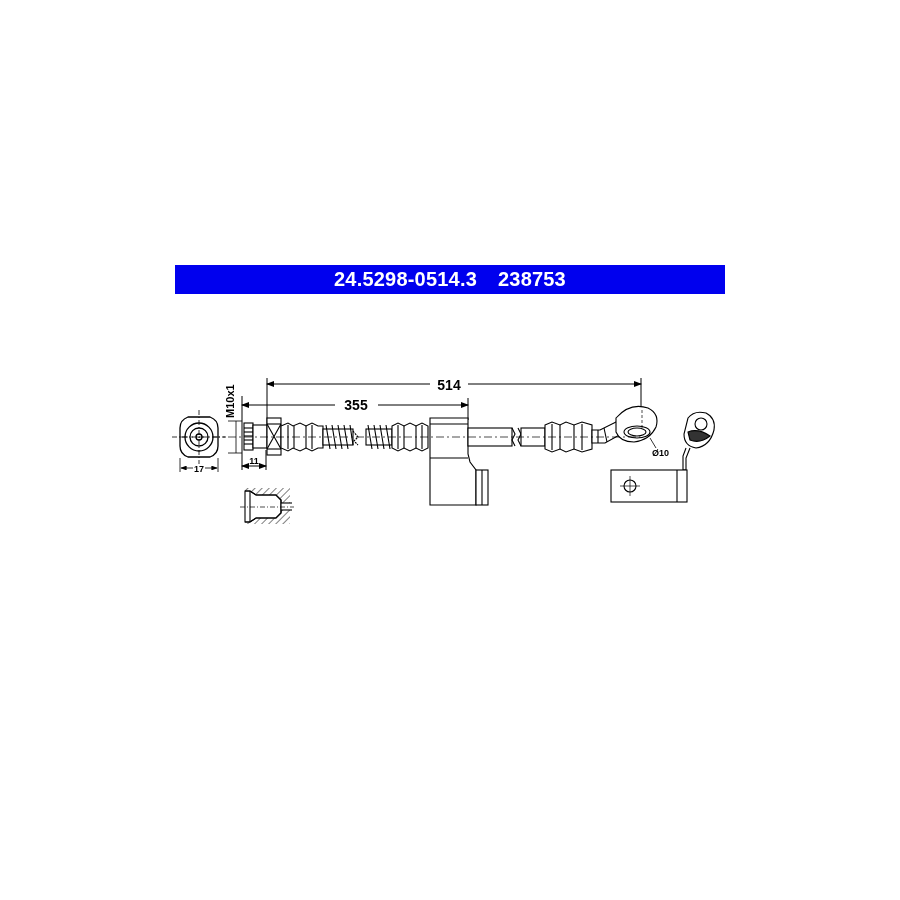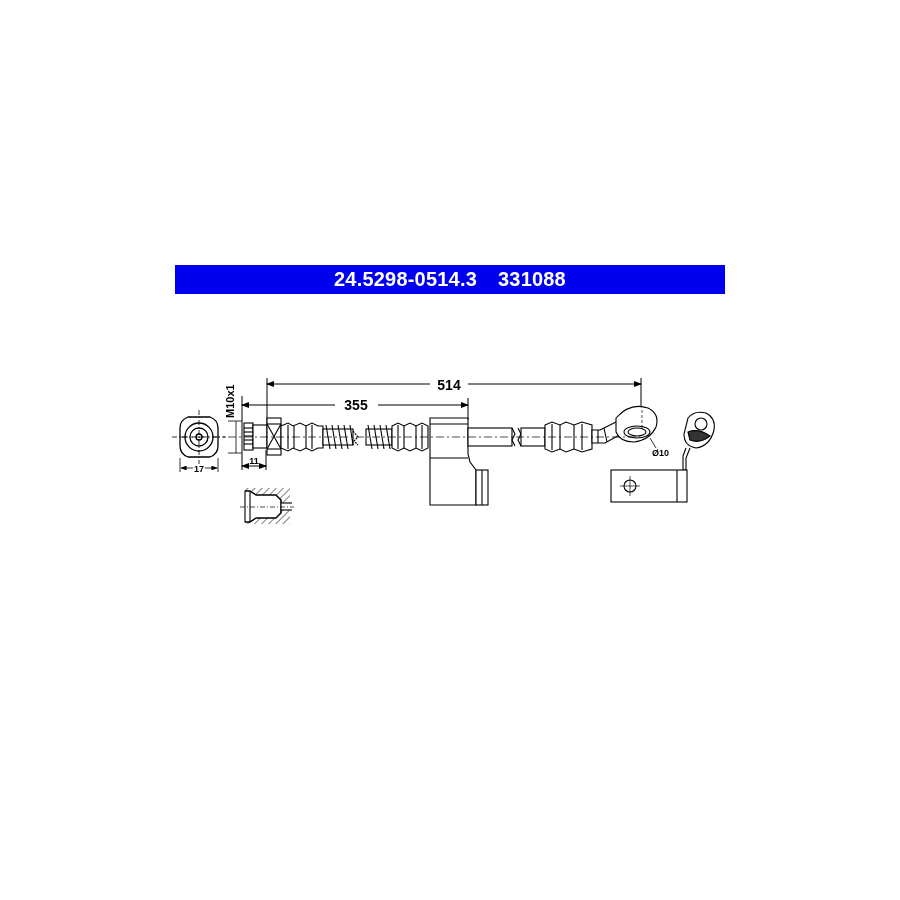--- a/index.html
+++ b/index.html
@@ -7,21 +7,21 @@
     .banner { position: absolute; left: 175px; top: 265px; width: 550px; height: 29px; background: #0000ee; display: flex; justify-content: center; align-items: center; gap: 21px; }
     .banner span { color: #ffffff; font-weight: bold; font-size: 20px; letter-spacing: 0.2px; }
     svg.drawing { position: absolute; left: 0; top: 0; }
     .dim { font-family: "Liberation Sans", sans-serif; font-weight: bold; fill: #000; }
   </style>
 </head>
 <body>
 
 <div class="banner">
   <span>24.5298-0514.3</span>
-  <span>331088</span>
+  <span>238753</span>
 </div>
 
 <svg class="drawing" width="900" height="900" viewBox="0 0 900 900" xmlns="http://www.w3.org/2000/svg">
   <defs>
     <marker id="arr" markerWidth="8" markerHeight="6" refX="7" refY="3" orient="auto">
       <path d="M0,0 L8,3 L0,6 z" fill="#000"></path>
     </marker>
     <marker id="arrs" markerWidth="8" markerHeight="6" refX="1" refY="3" orient="auto">
       <path d="M8,0 L0,3 L8,6 z" fill="#000"></path>
     </marker>

